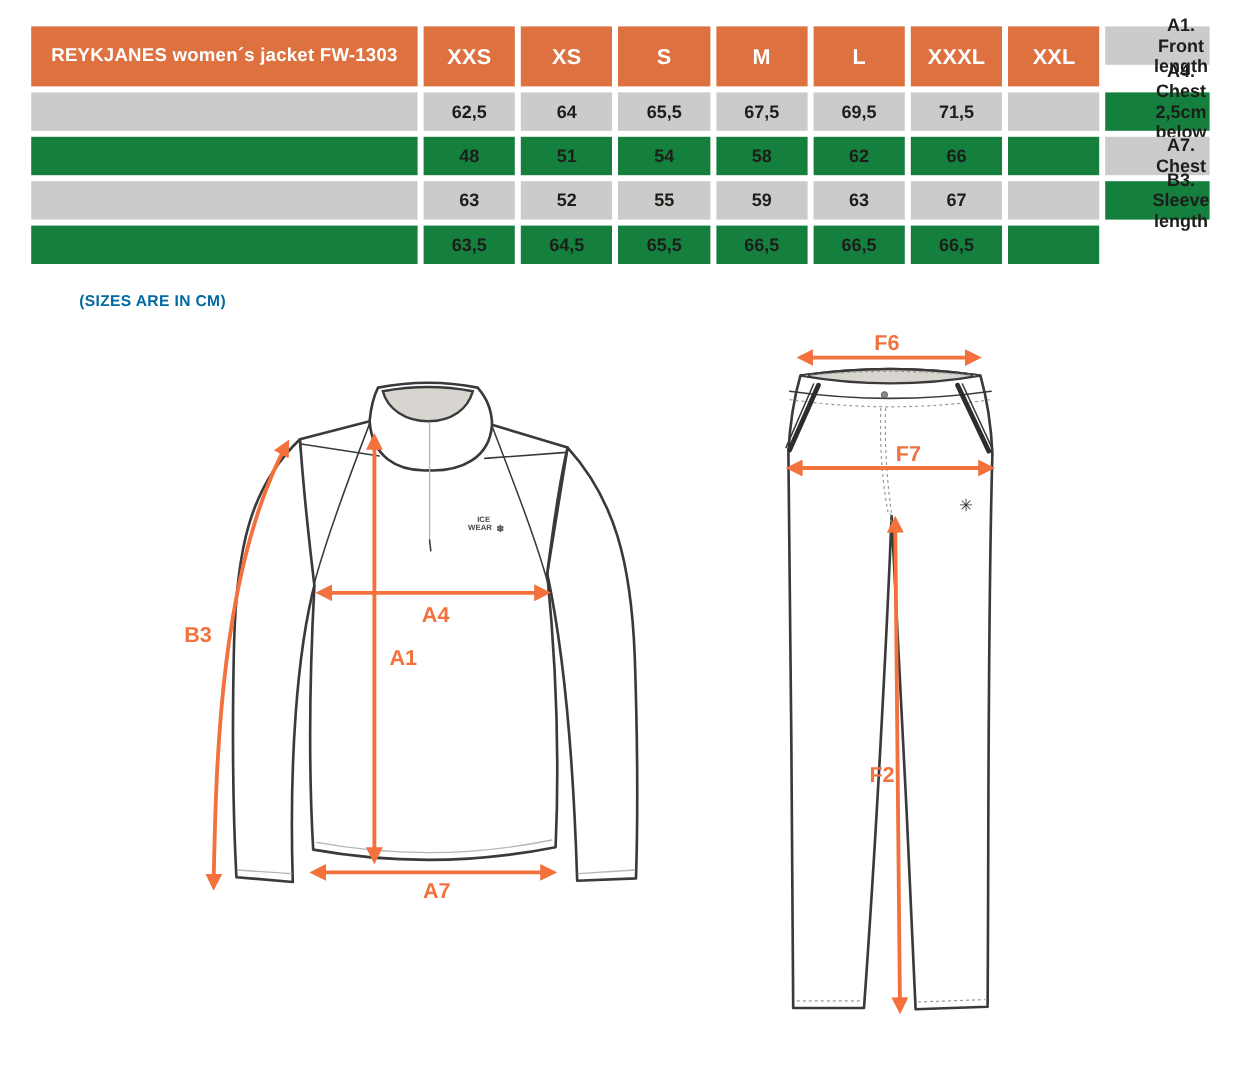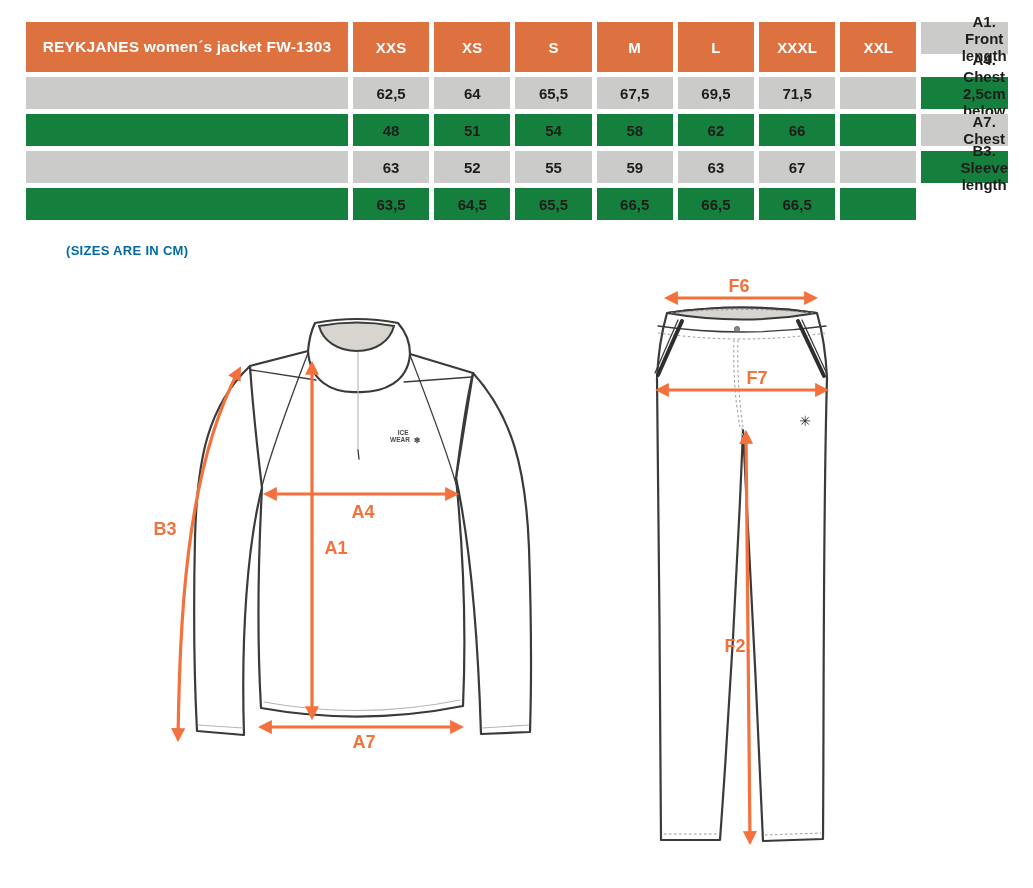--- a/index.html
+++ b/index.html
@@ -14,21 +14,21 @@
     display:grid;
     grid-template-columns:322px repeat(8,1fr);
     gap:5px;
   }
   .cell{
     display:flex;align-items:center;justify-content:center;
     font-size:15px;color:#1d1d1b;font-weight:600;
   }
   .cell.hdr{
     background:#DE7140;color:#ffffff;height:50px;
-    font-weight:bold;font-size:15px;letter-spacing:.2px;
+    font-weight:bold;font-size:18px;letter-spacing:.2px;
   }
   .cell.hdr.title{font-size:15.5px;}
   .cell.data{height:32px;}
   .cell.label{justify-content:flex-start;padding-left:39px;text-align:center;}
   .row-dark{background:#CBCBC9;}
   .row-light{background:#15803d;}
   
   .cm-note{
     position:absolute;left:66px;top:243px;
     color:#0369a1;font-size:13px;font-weight:600;letter-spacing:.3px;

